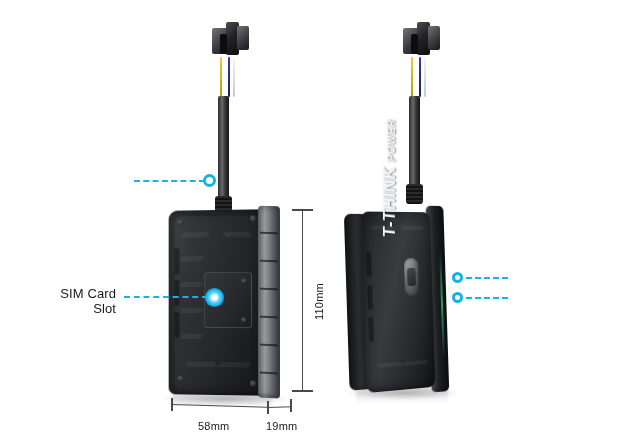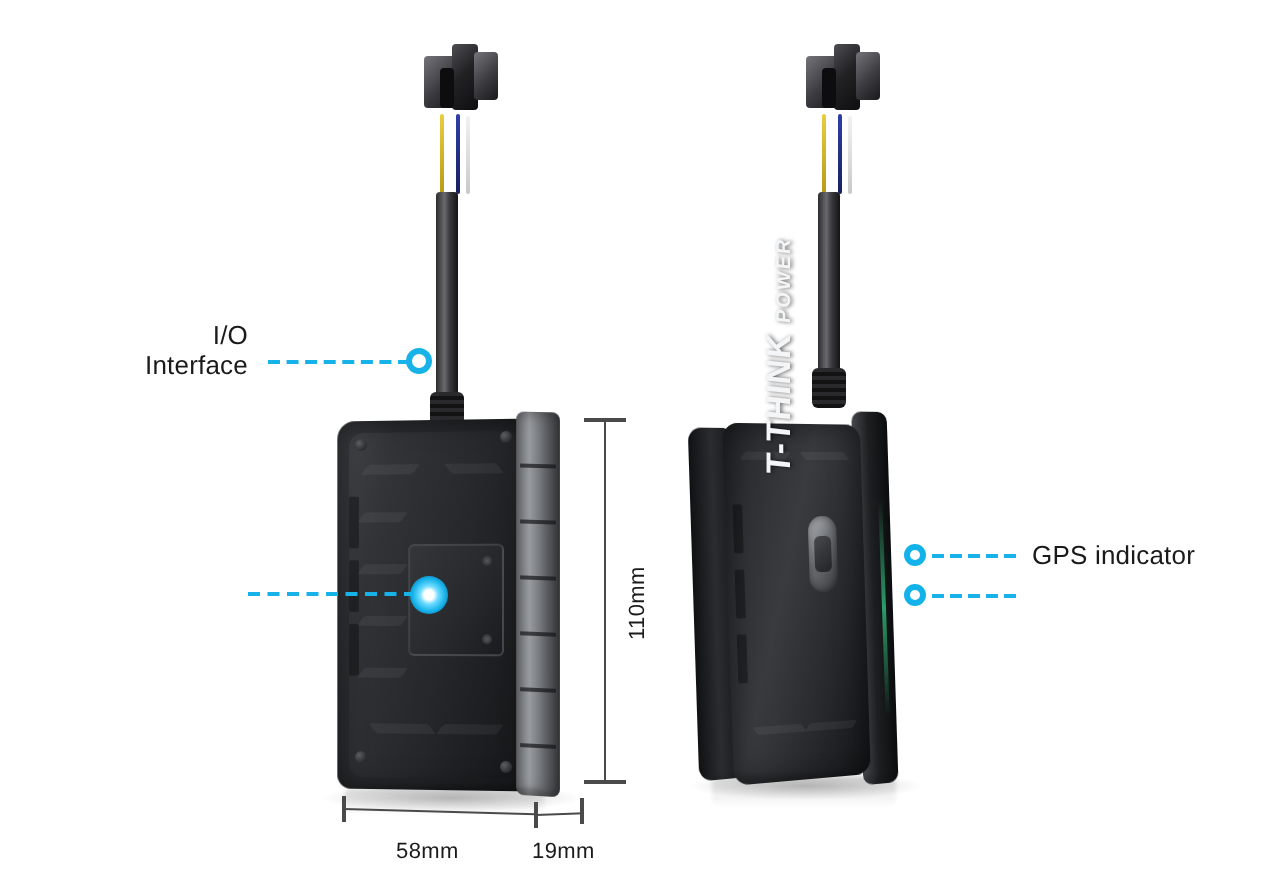--- a/index.html
+++ b/index.html
@@ -239,31 +239,30 @@
       <span>T-THINK</span>
       <small>POWER</small>
     </div>
 
     <div class="btn-pill"></div>
 
     <div class="shadow-ground" style="left:344px;top:386px;width:118px;height:14px;"></div>
     <div class="refl" style="left:356px;top:388px;width:92px;height:16px;"></div>
   </div>
 
-  <div class="callout-text r" style="left:28px;top:160px;width:96px;">I/O
-Interface</div>
   <div class="leader" style="left:134px;top:180px;width:71px;"></div>
   <div class="dot-ring" style="left:203px;top:174px;"></div>
 
+  <div class="callout-text r" style="left:10px;top:286px;width:106px;">SIM Card
+Slot</div>
   <div class="leader" style="left:124px;top:296px;width:84px;"></div>
   <div class="glow-dot" style="left:205px;top:288px;"></div>
 
   <div class="dot-small" style="left:452px;top:272px;"></div>
   <div class="leader" style="left:466px;top:277px;width:42px;"></div>
-  <div class="callout-text l" style="left:516px;top:270px;width:118px;">GPS indicator</div>
 
   <div class="dot-small" style="left:452px;top:292px;"></div>
   <div class="leader" style="left:466px;top:297px;width:42px;"></div>
 
   <div>
     <div class="dim-line" style="left:302px;top:209px;width:1px;height:182px;"></div>
     <div class="dim-line" style="left:292px;top:209px;width:21px;height:2px;"></div>
     <div class="dim-line" style="left:292px;top:390px;width:21px;height:2px;"></div>
     <div class="dim-label vert" style="left:313px;top:320px;">110mm</div>
   </div>

